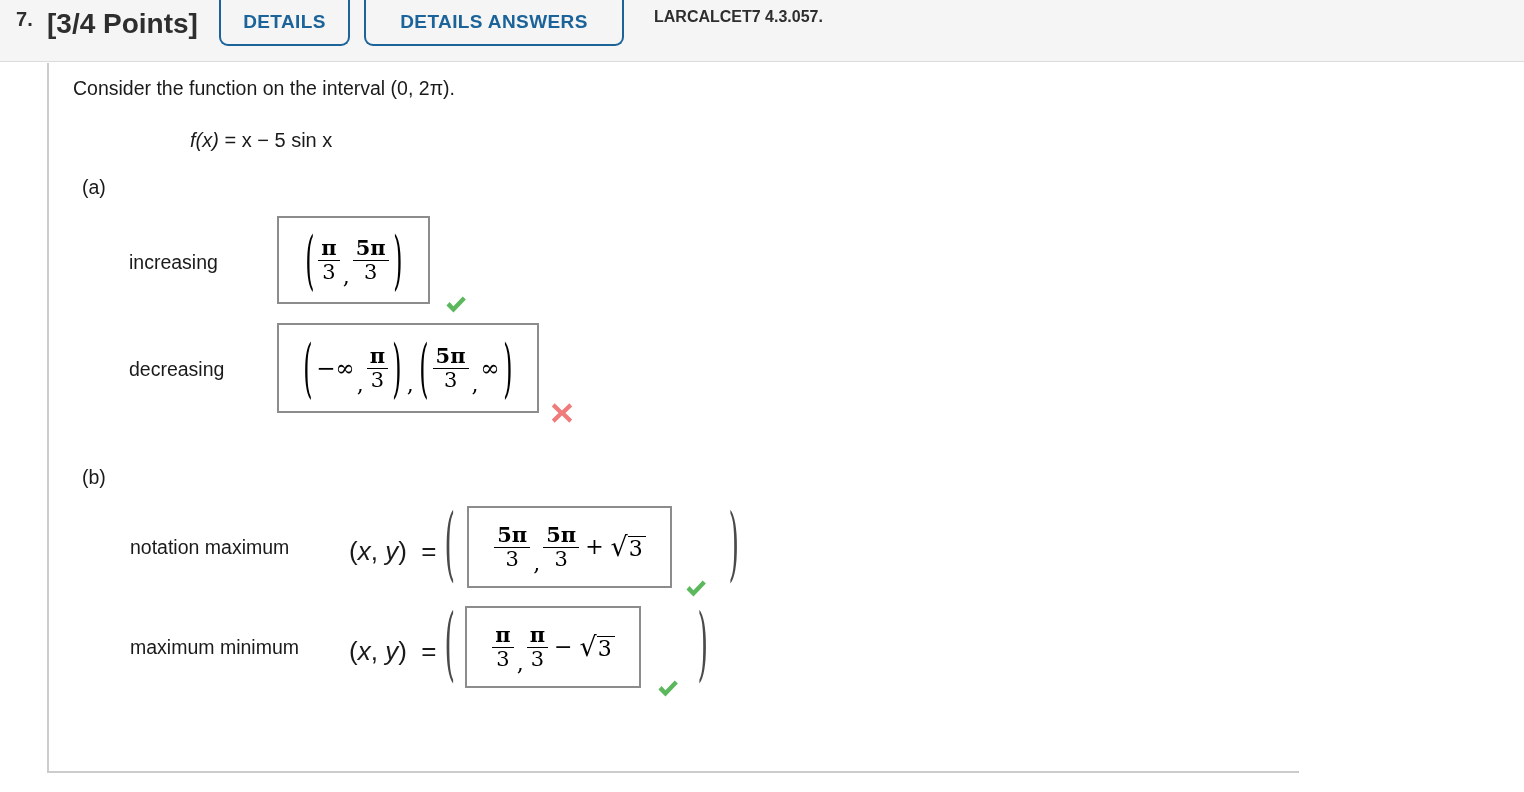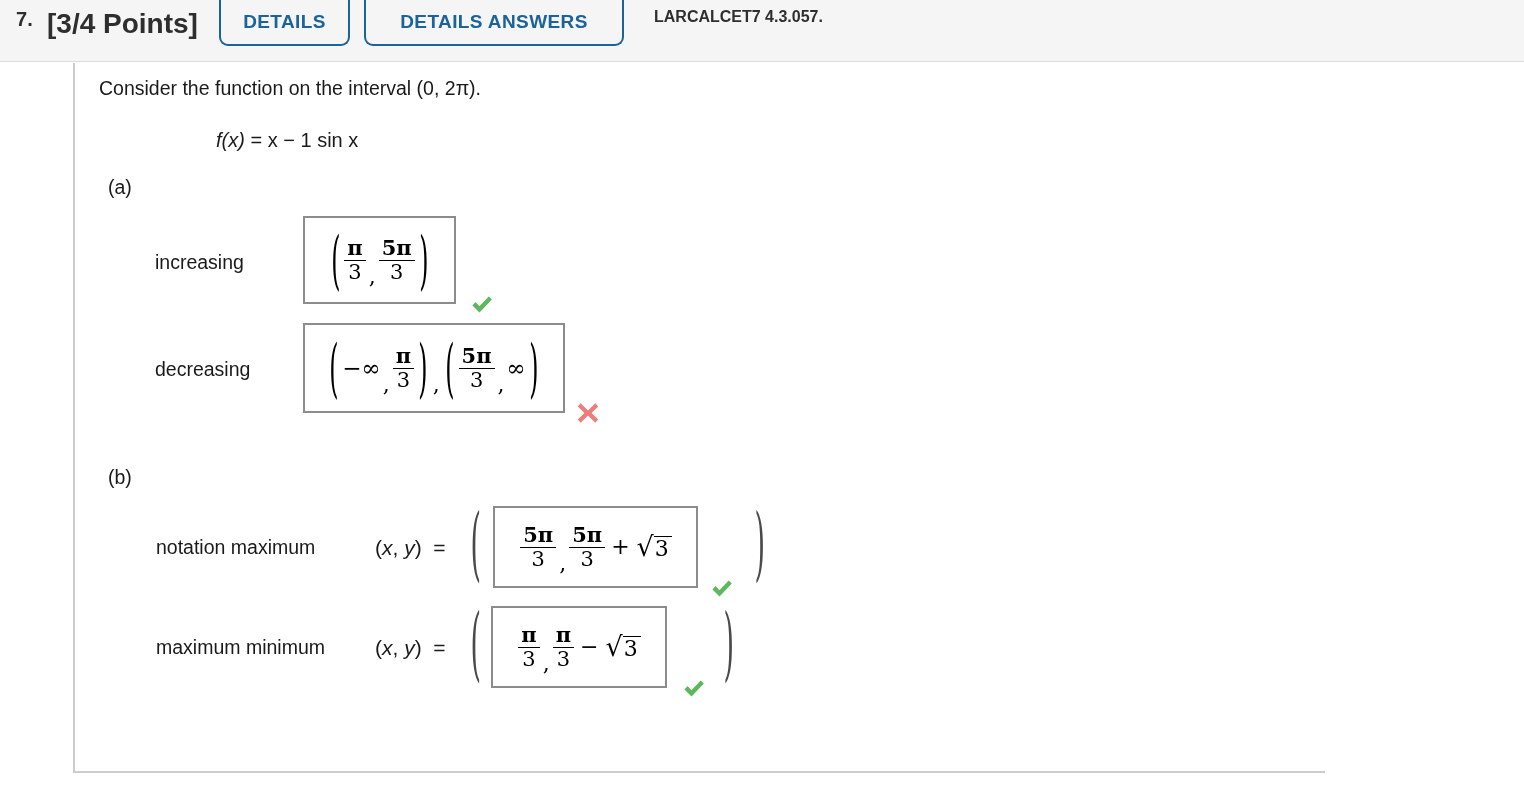--- a/index.html
+++ b/index.html
@@ -80,21 +80,21 @@
     top: 8px;
     font-size: 16px;
     font-weight: bold;
     color: #2e2e2e;
     white-space: nowrap;
   }
 
   
   #content-panel {
     position: absolute;
-    left: 73px;
+    left: 47px;
     top: 63px;
     width: 1252px;
     height: 710px;
     border-left: 2px solid #cccccc;
     border-bottom: 2px solid #cccccc;
     box-sizing: border-box;
     background: #ffffff;
   }
 
   .txt {
@@ -111,21 +111,21 @@
   #part-b-marker  { left: 33px;  top: 403px; }
   #part-b-text    { left: 80px;  top: 403px; }
 
   #label-increasing       { left: 80px;  top: 188px; }
   #label-decreasing       { left: 80px;  top: 295px; }
   #label-relative-maximum { left: 81px;  top: 473px; }
   #label-relative-minimum { left: 81px;  top: 573px; }
 
   .xy-label {
     position: absolute;
-    font-size: 21px;
+    font-size: 26px;
     white-space: nowrap;
     color: #1a1a1a;
   }
   #xy-max { left: 300px; top: 473px; }
   #xy-min { left: 300px; top: 573px; }
   .ital { font-style: italic; }
 
   
   .answer-box {
     position: absolute;
@@ -253,21 +253,21 @@
   </div>
 
   <span id="reference-code">LARCALCET7 4.3.057.</span>
 </div>
 
 <div id="content-panel">
 
   <div class="txt" id="intro-text">Consider the function on the interval (0, 2π).</div>
 
   <div class="txt" id="function-text">
-    <span class="ital">f</span><span class="ital">(x)</span><span> = x − 1 sin x</span>
+    <span class="ital">f</span><span class="ital">(x)</span><span> = x − 5 sin x</span>
   </div>
 
   <div class="txt" id="part-a-marker">(a)</div>
 
   <div class="txt" id="label-increasing">increasing</div>
 
   <div class="answer-box" id="box-increasing">
     <span class="math">
       <span class="paren">(</span>
       <span class="frac">

